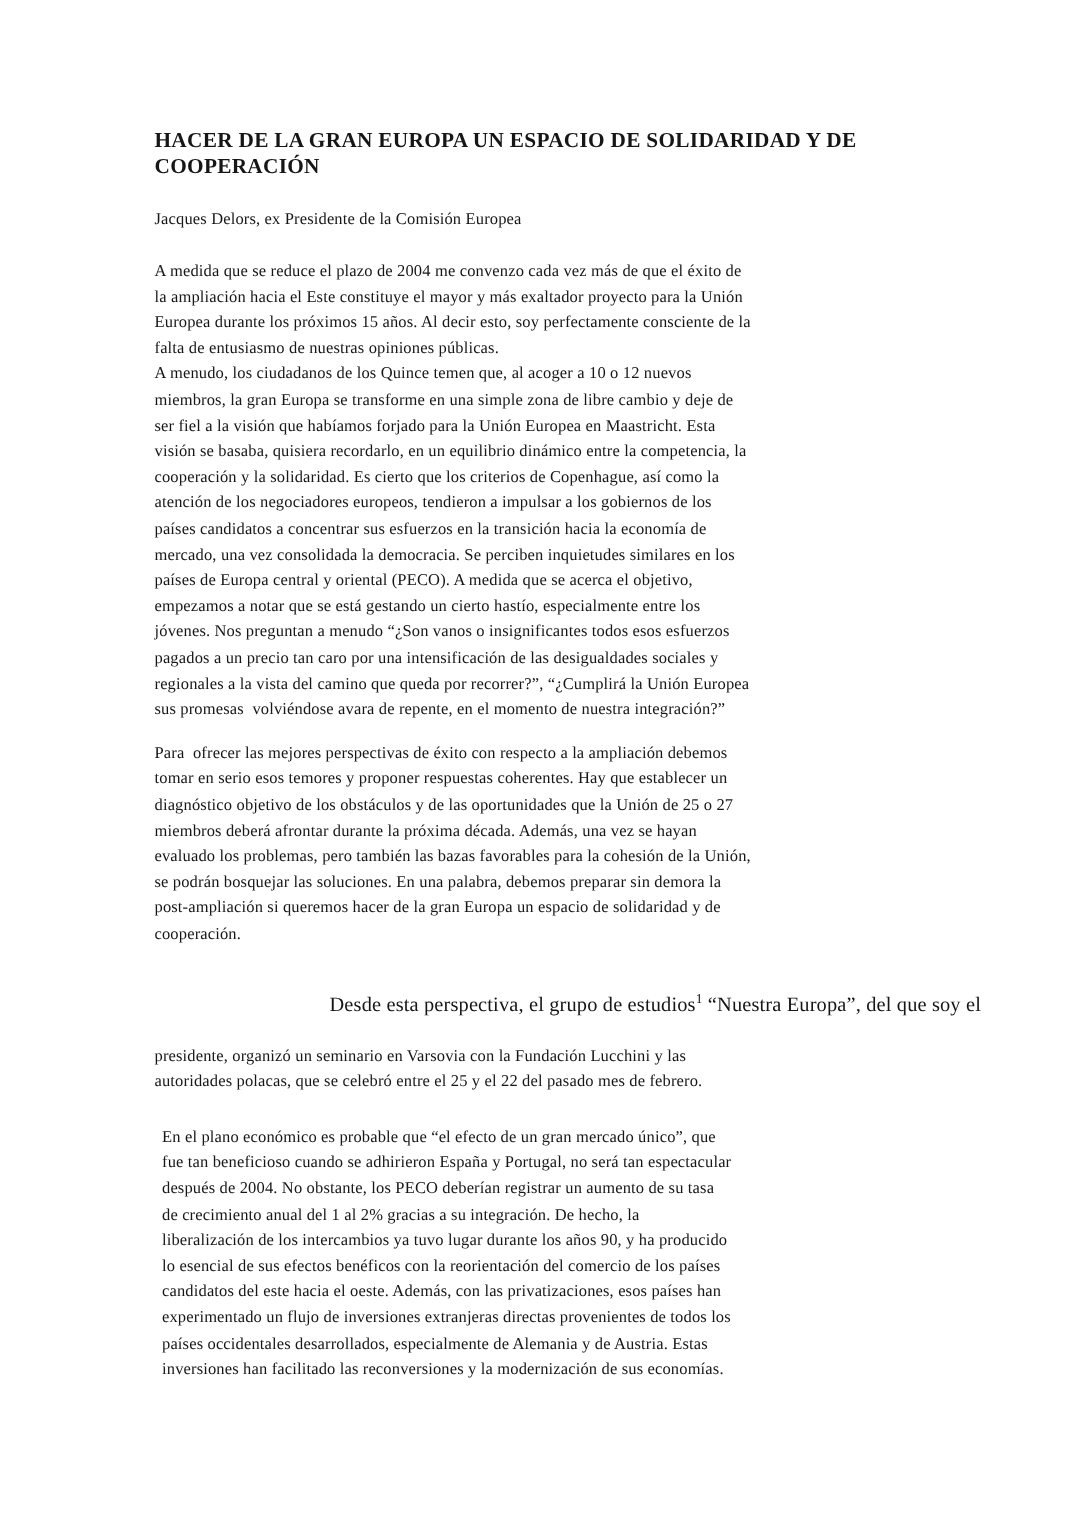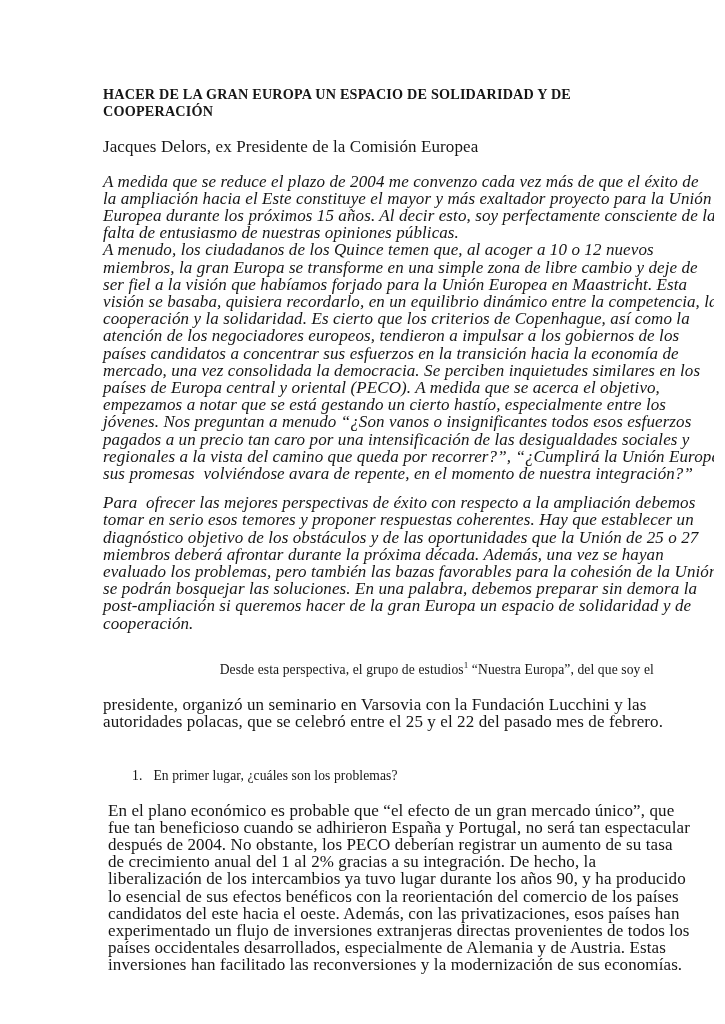--- a/index.html
+++ b/index.html
@@ -13,37 +13,36 @@
     height: 1024px;
     background: #ffffff;
     overflow: hidden;
     font-family: "Liberation Serif", "DejaVu Serif", serif;
     color: #161616;
     box-sizing: border-box;
     padding: 86px 60px 0 103px;
   }
   .lines {
     white-space: pre;            
-    font-size: 17px;
+    font-size: 11px;
     line-height: 17.2px;
     letter-spacing: 0.1px;
   }
   .doc-title {
     font-weight: bold;
     font-size: 14.2px;
     line-height: 17.2px;
     letter-spacing: 0.2px;
     margin: 0 0 18px 0;
   }
   .author-line {
     margin: 0 0 17px 0;
   }
   .para {
     margin: 0 0 12px 0;
-    font-style: italic;
   }
   .para-3 {
     margin: 0 0 20px 0;
   }
   .composite-line {
     white-space: pre;
     font-size: 13.6px;
     line-height: 17.2px;
     letter-spacing: 0.1px;
     text-align: right;
@@ -107,23 +106,20 @@
 
   <div class="para-3">
     <div class="composite-line">
       <span>Desde esta perspectiva, el grupo de estudios</span><span class="footnote-ref">1</span><span> “Nuestra Europa”, del que soy el</span>
     </div>
     <div class="lines">presidente, organizó un seminario en Varsovia con la Fundación Lucchini y las
 autoridades polacas, que se celebró entre el 25 y el 22 del pasado mes de febrero.</div>
   </div>
 
   <div class="numbered-section">
-    <div class="section-heading">
-      <span class="section-number">1.</span><span>En primer lugar, ¿cuáles son los problemas?</span>
-    </div>
     <div class="lines">En el plano económico es probable que “el efecto de un gran mercado único”, que
 fue tan beneficioso cuando se adhirieron España y Portugal, no será tan espectacular
 después de 2004. No obstante, los PECO deberían registrar un aumento de su tasa
 de crecimiento anual del 1 al 2% gracias a su integración. De hecho, la
 liberalización de los intercambios ya tuvo lugar durante los años 90, y ha producido
 lo esencial de sus efectos benéficos con la reorientación del comercio de los países
 candidatos del este hacia el oeste. Además, con las privatizaciones, esos países han
 experimentado un flujo de inversiones extranjeras directas provenientes de todos los
 países occidentales desarrollados, especialmente de Alemania y de Austria. Estas
 inversiones han facilitado las reconversiones y la modernización de sus economías.</div>

